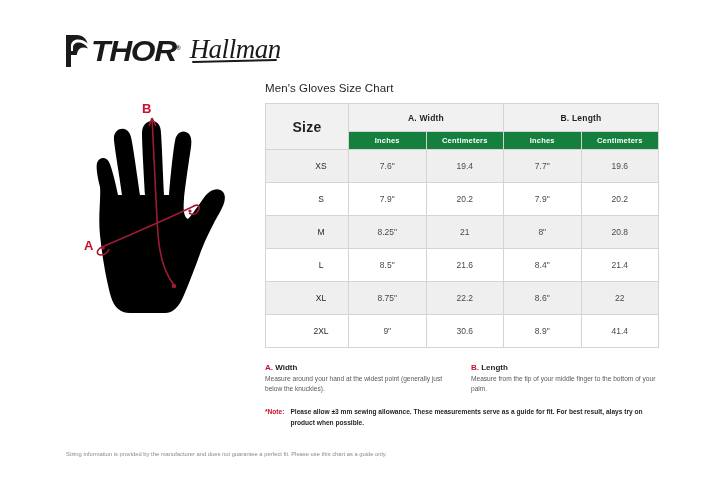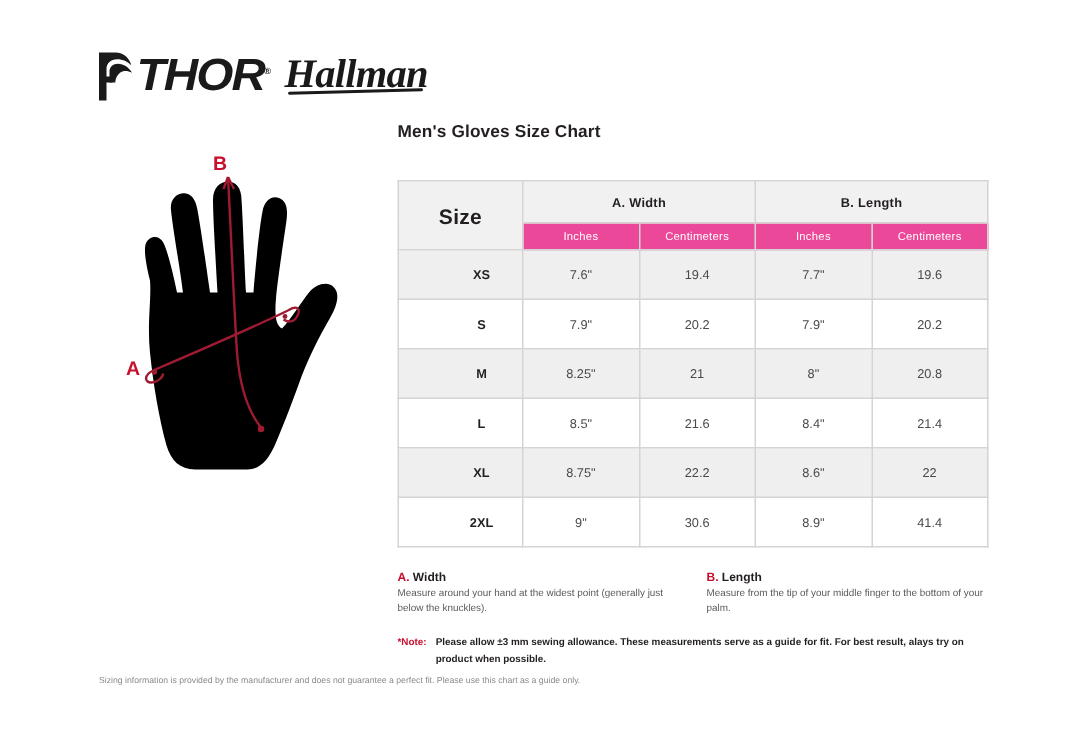--- a/index.html
+++ b/index.html
@@ -45,21 +45,21 @@
   }
   .thor-reg {
     font-size: 6px;
     vertical-align: super;
     font-style: normal;
     letter-spacing: 0;
   }
   .hallman-logo {
     font-family: "Liberation Serif", serif;
     font-style: italic;
-    font-weight: bold;
+    font-weight: normal;
     font-size: 27px;
     color: #1a1a1a;
     line-height: 1;
     position: relative;
     top: -2px;
     letter-spacing: -0.5px;
     text-align: right;
   }
   .hallman-logo .hl-underline {
     position: absolute;
@@ -84,23 +84,23 @@
 
   
   .content {
     position: absolute;
     left: 265px;
     top: 82px;
     width: 394px;
   }
   .chart-title {
     font-size: 11.5px;
-    font-weight: bold;
-    color: #231f20;
-    margin: 0 0 26px 0;
+    font-weight: normal;
+    color: #231f20;
+    margin: 0 0 9px 0;
     letter-spacing: 0.1px;
   }
 
   
   table.size-table {
     border-collapse: collapse;
     width: 394px;
     table-layout: fixed;
   }
   table.size-table th,
@@ -119,36 +119,36 @@
   }
   th.group-head {
     background: #f1f1f1;
     font-size: 8.5px;
     font-weight: bold;
     color: #231f20;
     height: 25px;
     letter-spacing: 0.2px;
   }
   th.unit-head {
-    background: #ec4899;
+    background: #15803d;
     color: #ffffff;
     font-size: 7.5px;
-    font-weight: normal;
+    font-weight: bold;
     height: 15px;
     border: 1px solid #111111;
     letter-spacing: 0.2px;
   }
   td.cell {
     height: 30px;
     font-size: 8.5px;
     color: #4a4a4a;
     font-weight: normal;
   }
   td.cell.size-cell {
-    font-weight: bold;
+    font-weight: normal;
     color: #231f20;
     padding-left: 29px;
   }
   tr.row-alt td.cell { background: #efefef; }
   tr.row-plain td.cell { background: #ffffff; }
 
   
   .howto {
     margin-top: 15px;
   }

